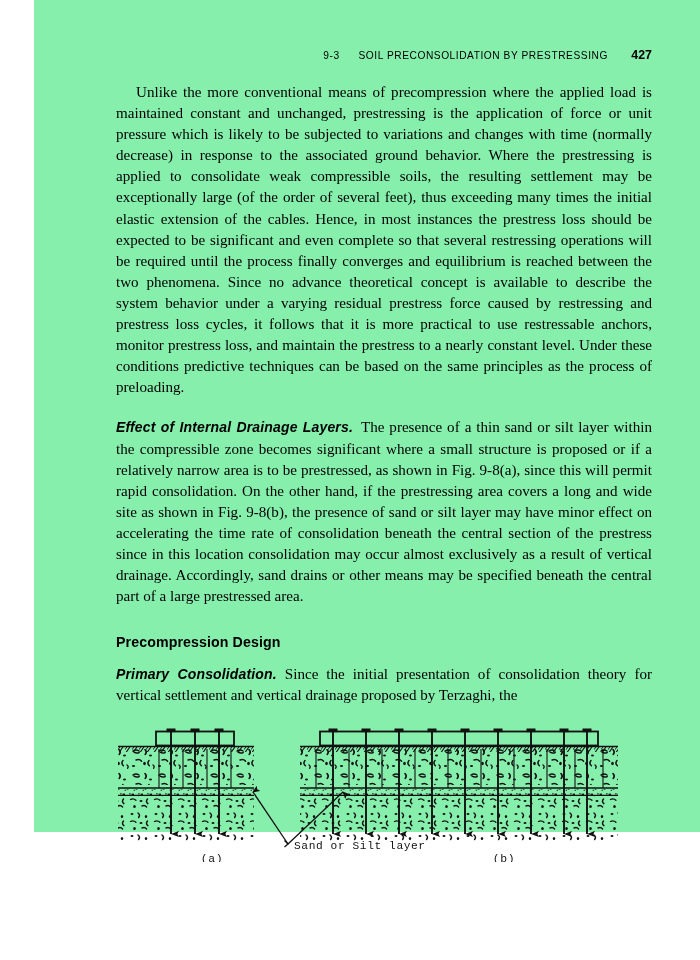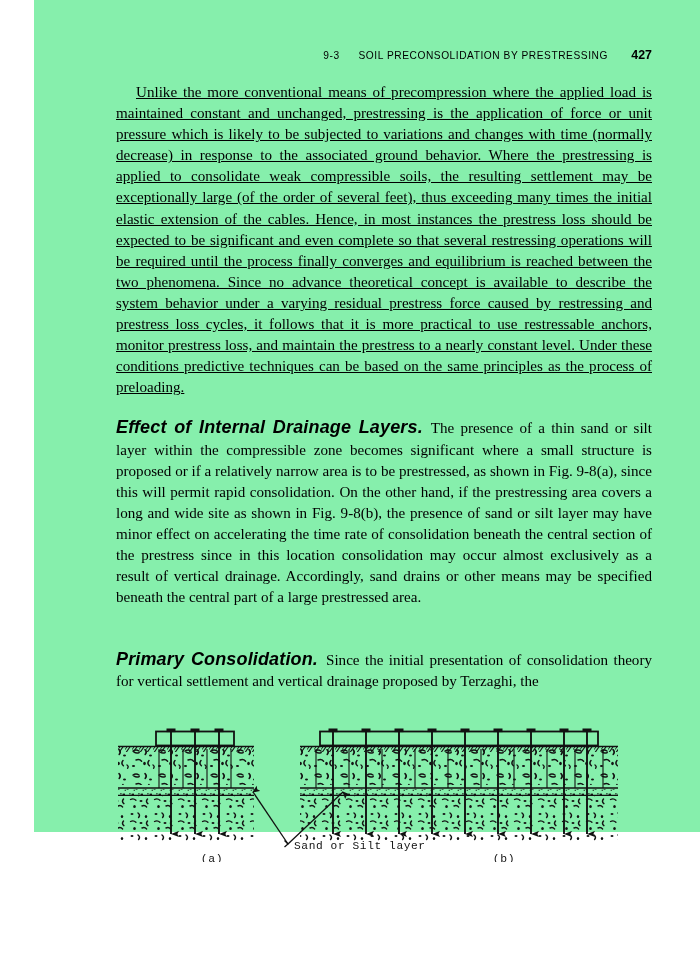--- a/index.html
+++ b/index.html
@@ -56,28 +56,28 @@
   }
 
   p.body {
     margin: 0;
     font-size: 15.1px;
     line-height: 21.1px;
     text-align: justify;
     text-justify: inter-word;
     hyphens: none;
   }
-  p.body.indent { text-indent: 20px; text-decoration: underline; }
+  p.body.indent { text-indent: 20px; }
 
   
   .runin {
     font-family: "Liberation Sans", "DejaVu Sans", sans-serif;
     font-weight: 700;
     font-style: italic;
-    font-size: 18px;
+    font-size: 14px;
     letter-spacing: 0.15px;
   }
 
   h2.sub {
     margin: 0;
     font-family: "Liberation Sans", "DejaVu Sans", sans-serif;
     font-weight: 700;
     font-size: 14.2px;
     letter-spacing: 0.1px;
   }
@@ -129,20 +129,21 @@
 
 
     <p class="body indent">Unlike the more conventional means of precompression where the applied load is maintained constant and unchanged, prestressing is the application of force or unit pressure which is likely to be subjected to variations and changes with time (normally decrease) in response to the associated ground behavior. Where the prestressing is applied to consolidate weak compressible soils, the resulting settlement may be exceptionally large (of the order of several feet), thus exceeding many times the initial elastic extension of the cables. Hence, in most instances the prestress loss should be expected to be significant and even complete so that several restressing operations will be required until the process finally converges and equilibrium is reached between the two phenomena. Since no advance theoretical concept is available to describe the system behavior under a varying residual prestress force caused by restressing and prestress loss cycles, it follows that it is more practical to use restressable anchors, monitor prestress loss, and maintain the prestress to a nearly constant level. Under these conditions predictive techniques can be based on the same principles as the process of preloading.</p>
 
     <div class="gap-para"></div>
 
     <p class="body"><span class="runin">Effect of Internal Drainage Layers.</span><span style="display:inline-block;width:8px"></span><span>The presence of a thin sand or silt layer within the compressible zone becomes significant where a small structure is proposed or if a relatively narrow area is to be prestressed, as shown in Fig. 9-8(a), since this will permit rapid consolidation. On the other hand, if the prestressing area covers a long and wide site as shown in Fig. 9-8(b), the presence of sand or silt layer may have minor effect on accelerating the time rate of consolidation beneath the central section of the prestress since in this location consolidation may occur almost exclusively as a result of vertical drainage. Accordingly, sand drains or other means may be specified beneath the central part of a large prestressed area.</span></p>
 
     <div class="gap-head"></div>
 
+    <h2 class="sub">Precompression Design</h2>
 
     <div class="gap-head2"></div>
 
     <p class="body"><span class="runin">Primary Consolidation.</span><span style="display:inline-block;width:8px"></span><span>Since the initial presentation of consolidation theory for vertical settlement and vertical drainage proposed by Terzaghi, the</span></p>
 
   </div>
 
   <div class="figure-wrap">
     <svg class="fig-svg" width="536" height="140" viewBox="0 0 536 140">
       <defs>

